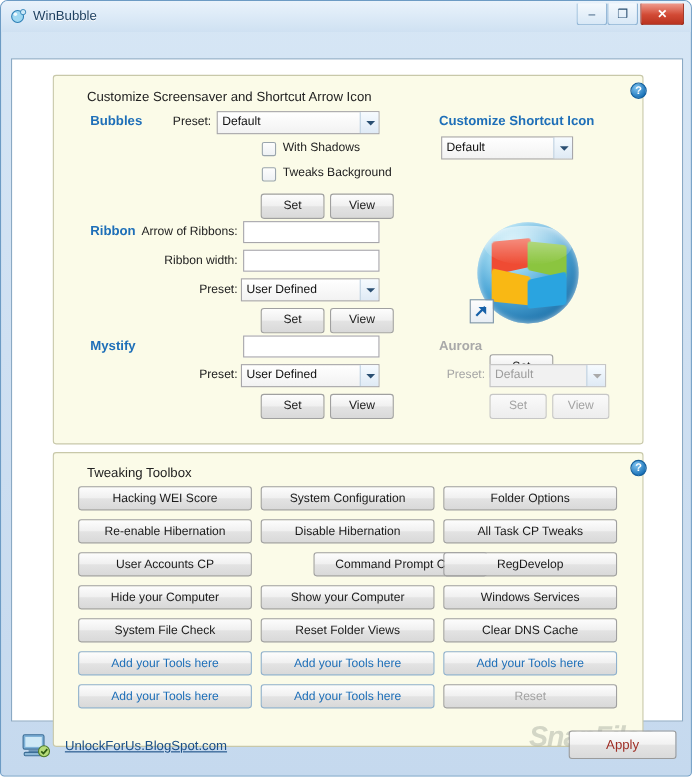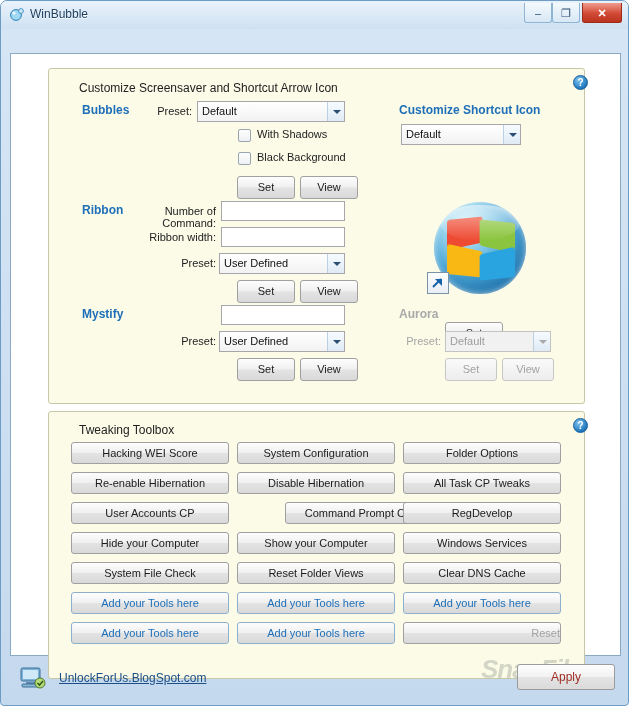--- a/index.html
+++ b/index.html
@@ -340,28 +340,28 @@
       <span>Default</span>
       <span class="arrowbox"></span>
     </div>
 
     <div class="chk" style="left:227px; top:74px;">
       <span class="box"></span>
       <span class="lbl">With Shadows</span>
     </div>
     <div class="chk" style="left:227px; top:97px;">
       <span class="box"></span>
-      <span class="lbl">Black Background</span>
+      <span class="lbl">Tweaks Background</span>
     </div>
 
     <div class="btn" style="left:226px; top:122px; width:58px;">Set</div>
     <div class="btn" style="left:289px; top:122px; width:58px;">View</div>
 
     <div class="section-label" style="left:71px; top:149px;">Ribbon</div>
-    <div class="field-label" style="left:110px; top:151px; width:95px;">Number of Command:</div>
+    <div class="field-label" style="left:110px; top:151px; width:95px;">Arrow of Ribbons:</div>
     <input class="text" style="left: 210px; top: 147px; width: 124px;" value="">
 
     <div class="field-label" style="left:119px; top:177px; width:86px;">Ribbon width:</div>
     <input class="text" style="left: 210px; top: 173px; width: 124px;" value="">
 
     <div class="field-label" style="left:160px; top:203px; width:45px;">Preset:</div>
     <div class="combo" style="left:208px; top:199px; width:126px;">
       <span>User Defined</span>
       <span class="arrowbox"></span>
     </div>
@@ -436,21 +436,21 @@
     <div class="btn tbx" style="left:60px;  top:508px;">System File Check</div>
     <div class="btn tbx" style="left:226px; top:508px;">Reset Folder Views</div>
     <div class="btn tbx" style="left:392px; top:508px;">Clear DNS Cache</div>
 
     <div class="btn tbx blue" style="left:60px;  top:538px;">Add your Tools here</div>
     <div class="btn tbx blue" style="left:226px; top:538px;">Add your Tools here</div>
     <div class="btn tbx blue" style="left:392px; top:538px;">Add your Tools here</div>
 
     <div class="btn tbx blue" style="left:60px;  top:568px;">Add your Tools here</div>
     <div class="btn tbx blue" style="left:226px; top:568px;">Add your Tools here</div>
-    <div class="btn tbx grey" style="left:392px; top:568px;text-align:right;">Reset</div>
+    <div class="btn tbx grey" style="left:392px; top:568px;">Reset</div>
 
     <div id="watermark">SnapFiles</div>
   </div>
 
   <div id="statusbar">
     <div id="status-icon">
       <svg width="26" height="24" viewBox="0 0 26 24">
         <rect x="1" y="2" width="19" height="13" rx="1.5" fill="#7fb2d8" stroke="#3c6e96"></rect>
         <rect x="3" y="4" width="15" height="9" fill="#cfe9f7"></rect>
         <rect x="6" y="16" width="9" height="2" fill="#5d8aae"></rect>

